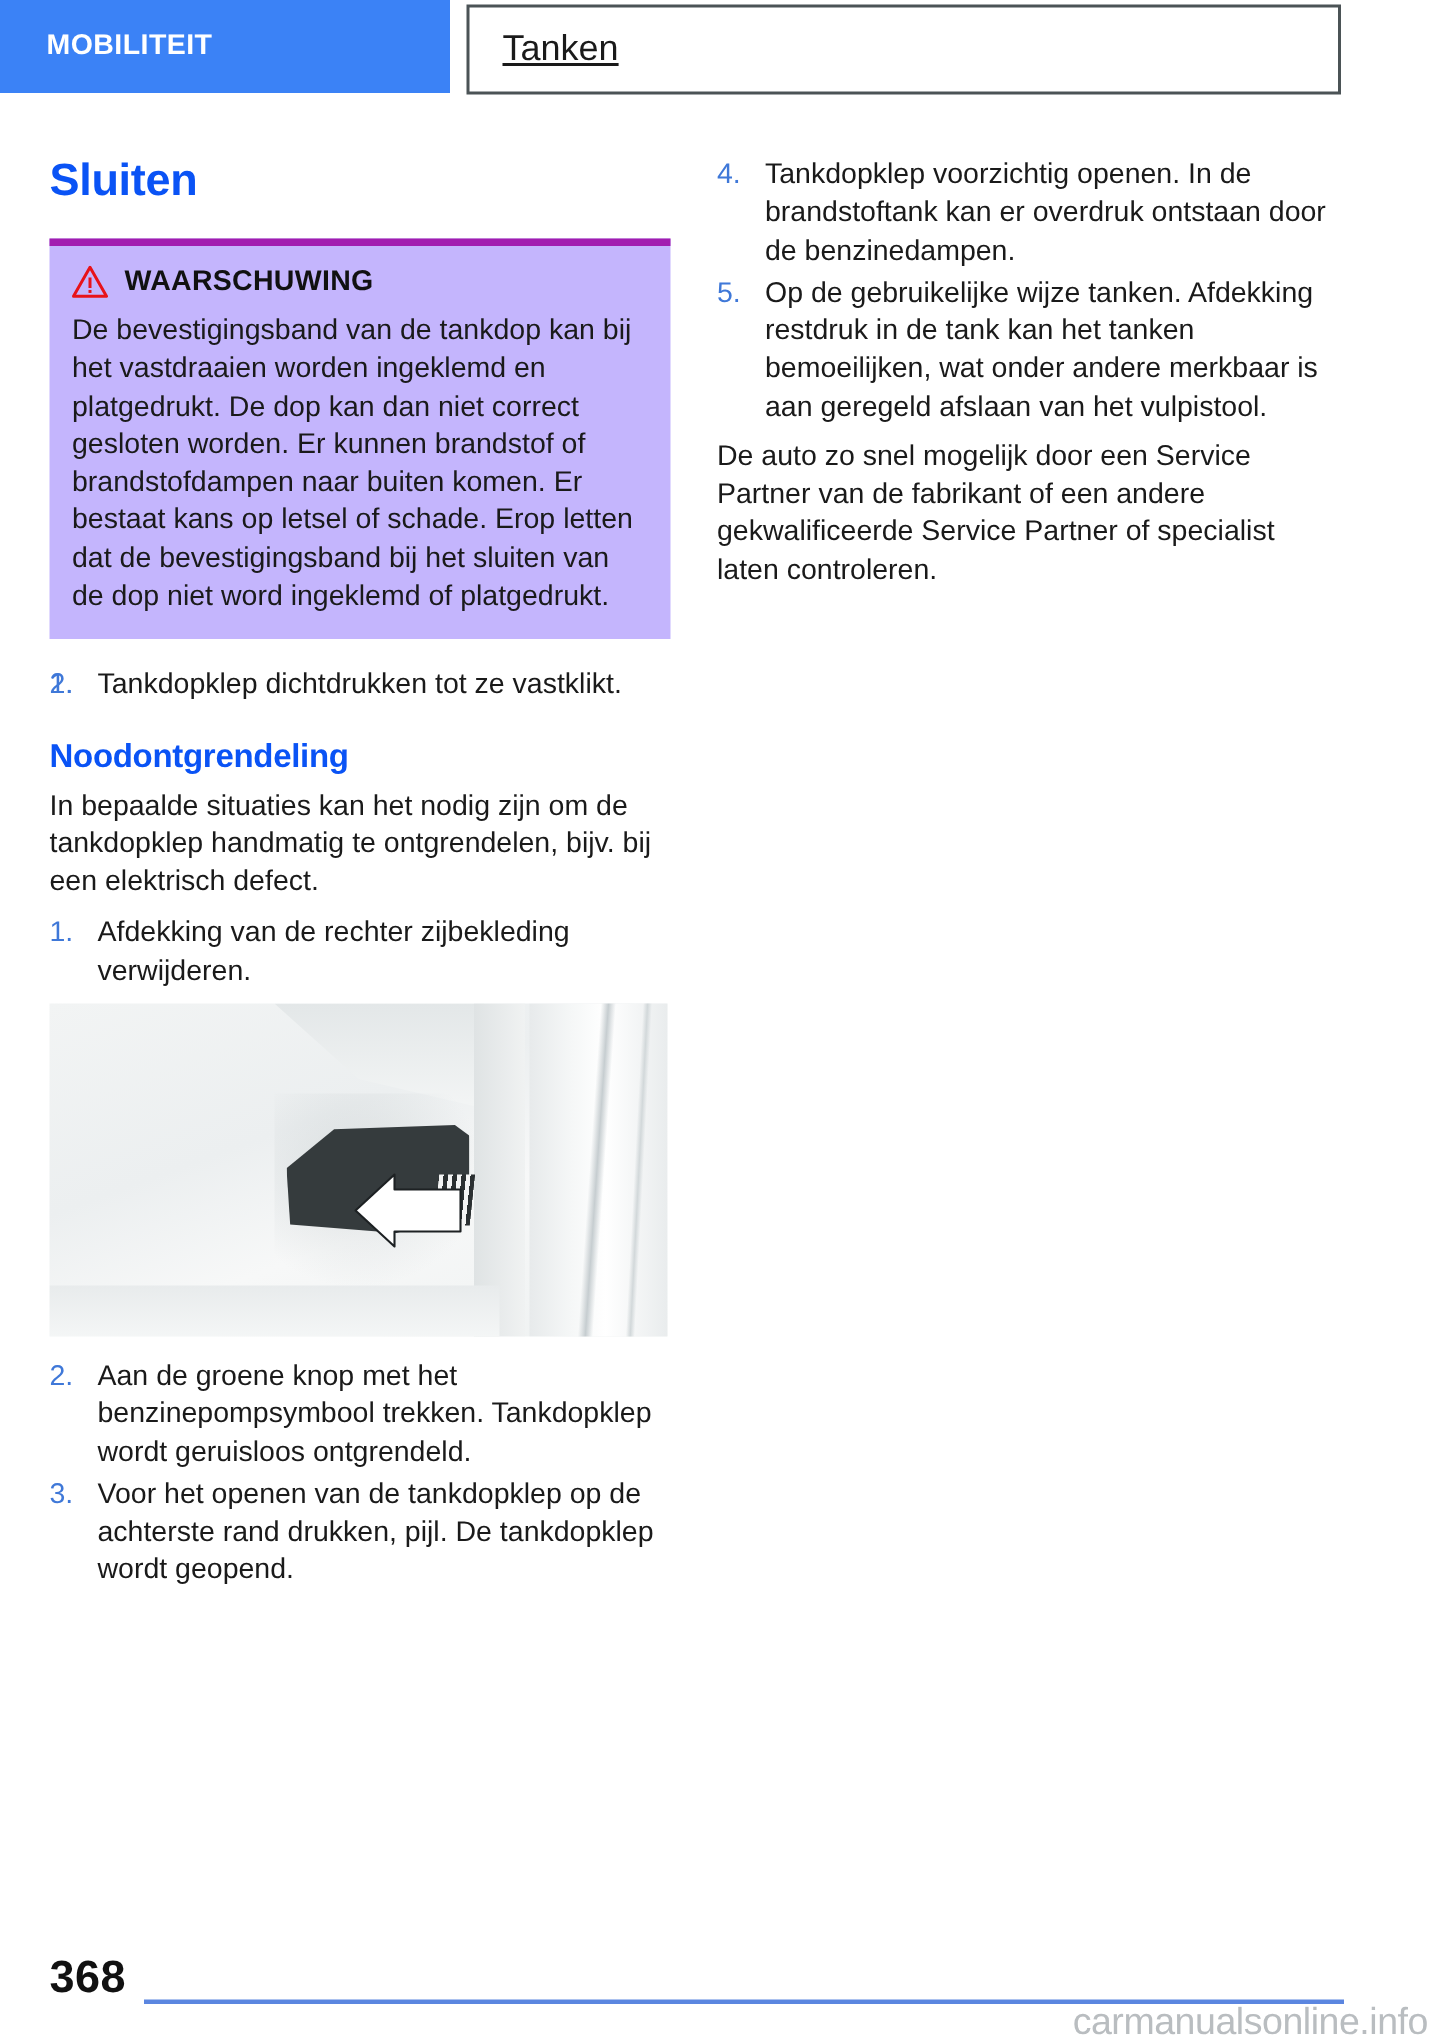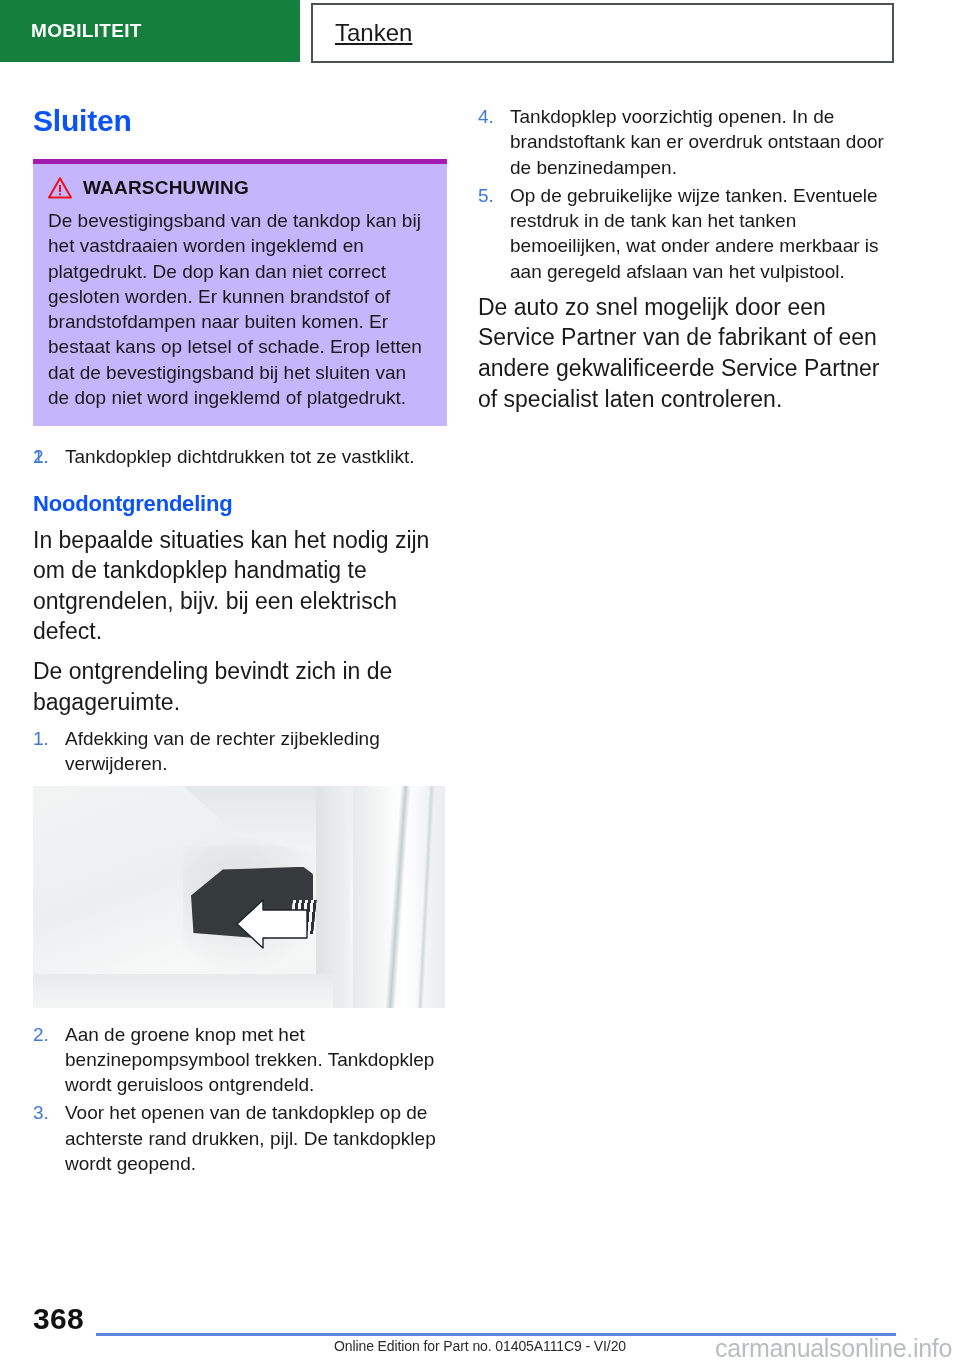--- a/index.html
+++ b/index.html
@@ -23,21 +23,21 @@
     left: 0;
     width: 960px;
     height: 66px;
   }
   #section-tab {
     position: absolute;
     left: 0;
     top: 0;
     width: 300px;
     height: 62px;
-    background: #15803d;
+    background: #3b82f6;
     display: flex;
     align-items: center;
   }
   #section-tab-label {
     color: #ffffff;
     font-size: 19px;
     font-weight: bold;
     letter-spacing: 0.3px;
     margin-left: 31px;
   }
@@ -120,21 +120,21 @@
     letter-spacing: 0.2px;
   }
   .warning-text {
     font-size: 19px;
     line-height: 1.33;
     color: #1a1a1a;
   }
 
   
   p.body-text {
-    font-size: 23px;
+    font-size: 19px;
     line-height: 1.33;
     margin: 0 0 9px 0;
     color: #1a1a1a;
   }
 
   
   ol.steps {
     list-style: none;
     margin: 0 0 8px 0;
     padding: 0;
@@ -312,21 +312,20 @@
       </li>
       <li>
         <span class="num">2.</span>
         <span>Tankdopklep dichtdrukken tot ze vastklikt.</span>
       </li>
     </ol>
 
     <h2 class="sub-title">Noodontgrendeling</h2>
 
     <p class="body-text">In bepaalde situaties kan het nodig zijn om de tankdopklep handmatig te ontgrendelen, bijv. bij een elektrisch defect.</p>
-    <p class="body-text">De ontgrendeling bevindt zich in de bagageruimte.</p>
 
     <ol class="steps">
       <li>
         <span class="num">1.</span>
         <span>Afdekking van de rechter zijbekleding verwijderen.</span>
       </li>
     </ol>
 
     <div class="figure">
       <div class="fig-panel-edge"></div>
@@ -357,26 +356,25 @@
   </div>
 
   <div class="column" id="col-right">
     <ol class="steps">
       <li>
         <span class="num">4.</span>
         <span>Tankdopklep voorzichtig openen. In de brandstoftank kan er overdruk ontstaan door de benzinedampen.</span>
       </li>
       <li>
         <span class="num">5.</span>
-        <span>Op de gebruikelijke wijze tanken. Eventuele restdruk in de tank kan het tanken bemoeilijken, wat onder andere merkbaar is aan geregeld afslaan van het vulpistool.</span>
+        <span>Op de gebruikelijke wijze tanken. Afdekking restdruk in de tank kan het tanken bemoeilijken, wat onder andere merkbaar is aan geregeld afslaan van het vulpistool.</span>
       </li>
     </ol>
     <p class="body-text">De auto zo snel mogelijk door een Service Partner van de fabrikant of een andere gekwalificeerde Service Partner of specialist laten controleren.</p>
   </div>
 
 </div>
 
 <div id="footer">
   <span id="page-number">368</span>
   <div id="footer-rule"></div>
-  <div id="edition-note">Online Edition for Part no. 01405A111C9 - VI/20</div>
   <div id="watermark">carmanualsonline.info</div>
 </div>
 
 </body></html>

